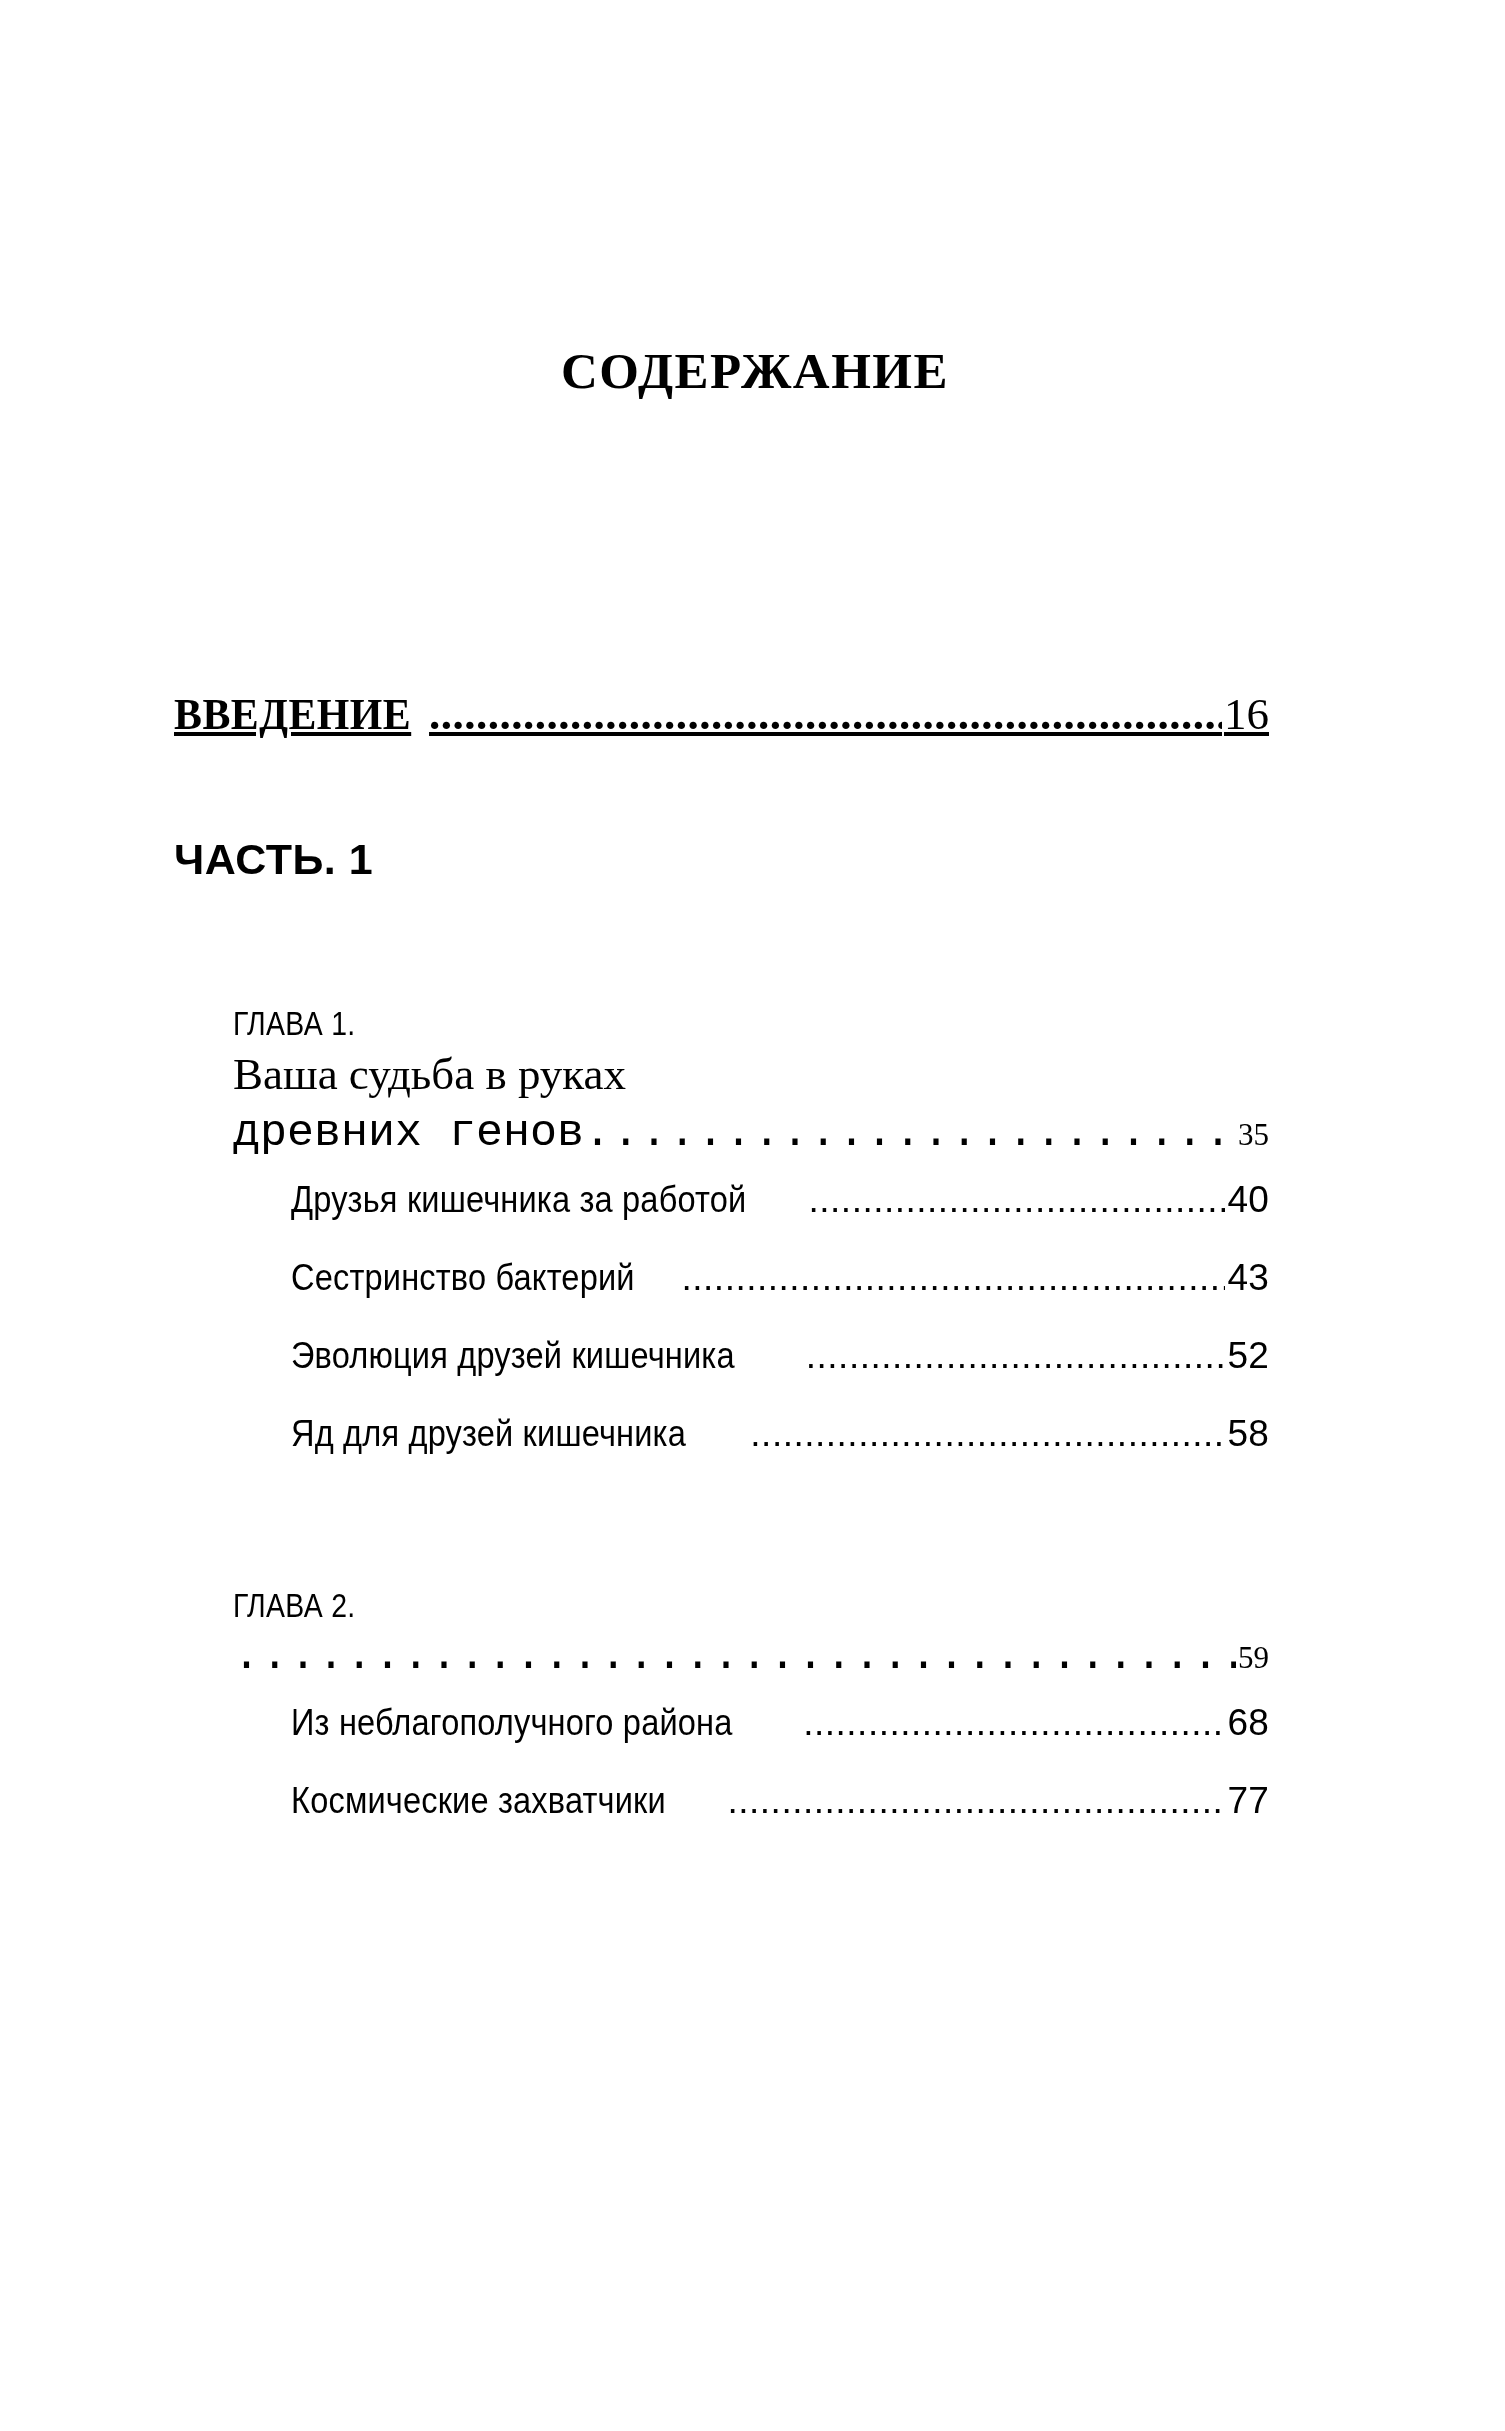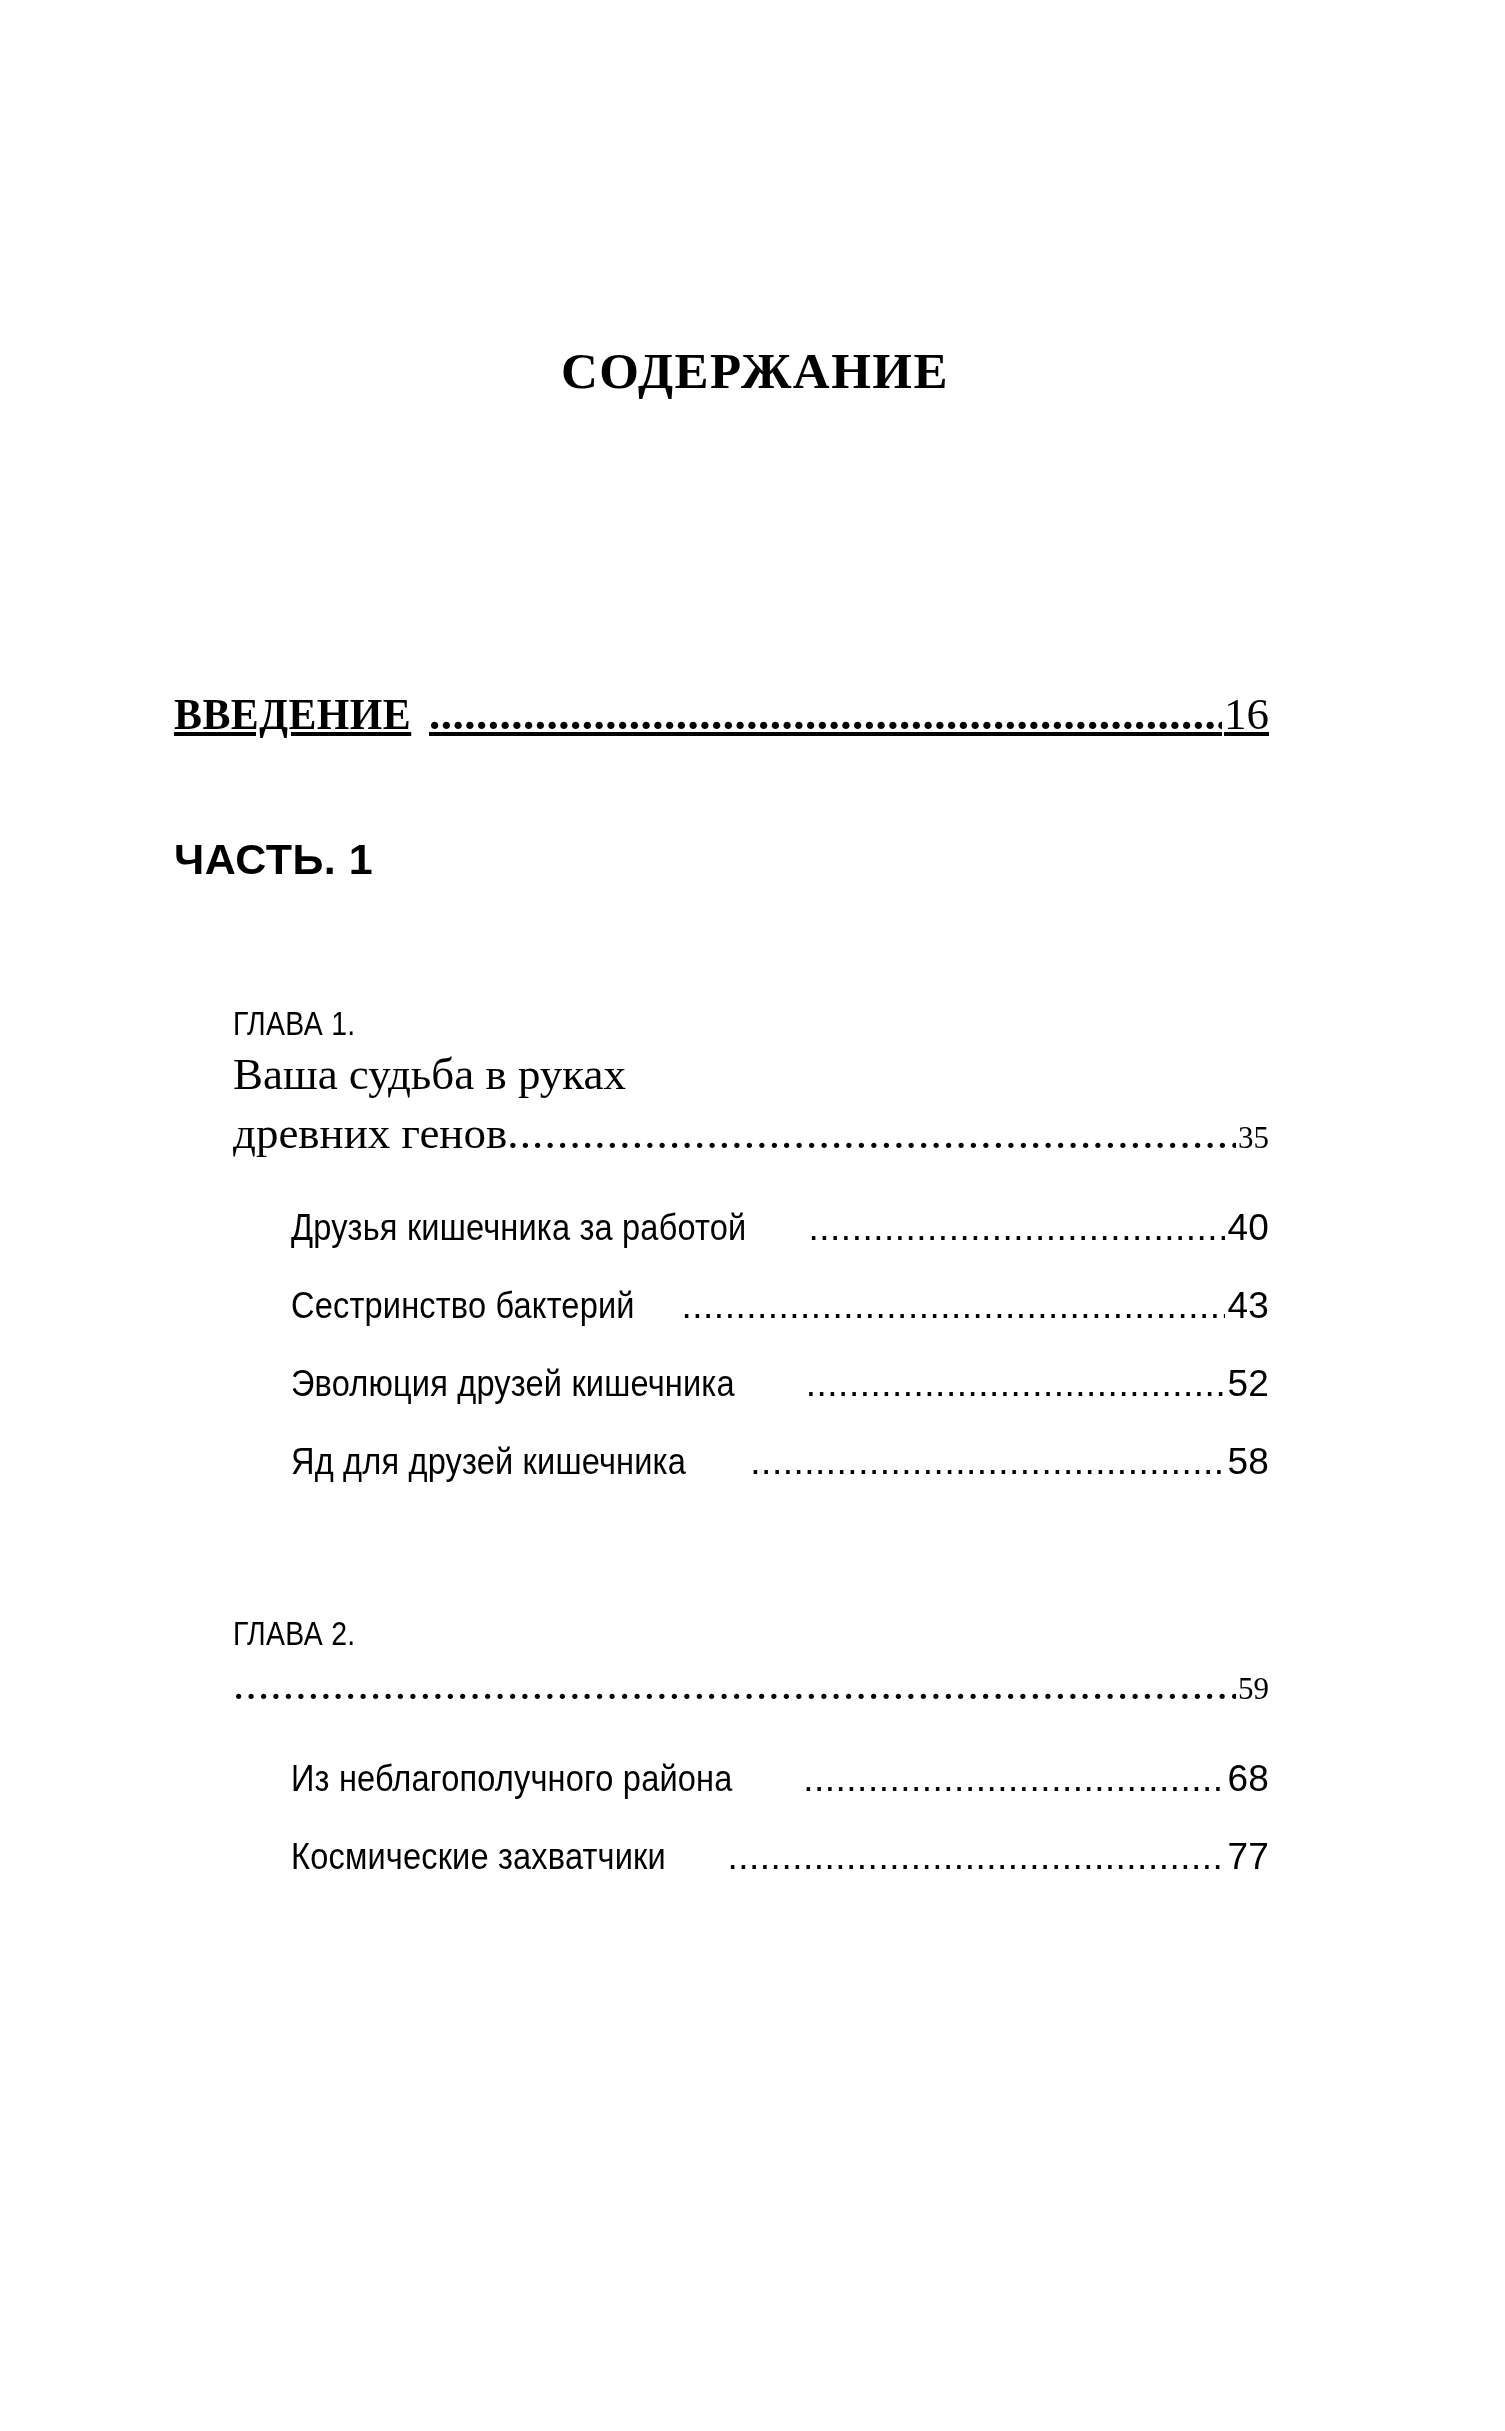--- a/index.html
+++ b/index.html
@@ -137,21 +137,21 @@
     font-family: "Liberation Sans Narrow", "Liberation Sans", "DejaVu Sans", sans-serif;
     font-weight: 400;
     font-size: 33px;
     line-height: 43px;
     letter-spacing: 0.4px;
     transform: scaleX(0.86);
     transform-origin: left center;
   }
   .chapter-title .label,
   .chapter-title .leader {
-    font-family: Liberation Serif, serif;
+    font-family: Liberation Mono, monospace;
     font-weight: 400;
     font-size: 45px;
     line-height: 59px;
   }
   .chapter-title .pageno {
     font-family: "Liberation Serif", "DejaVu Serif", serif;
     font-weight: 400;
     font-size: 31px;
     line-height: 59px;
   }
@@ -159,21 +159,21 @@
     font-family: "Liberation Serif", "DejaVu Serif", serif;
     font-weight: 400;
     font-size: 45px;
     line-height: 59px;
   }
 
   
   .sections {
     margin-left: 58px;  
     width: 978px;       
-    margin-top: 37px;
+    margin-top: 12px;
   }
   .sections .row {
     margin-top: 31px;
   }
   .sections .row:first-child { margin-top: 0; }
   .sections .row .label,
   .sections .row .leader,
   .sections .row .pageno {
     font-family: "Liberation Sans Narrow", "Liberation Sans", "DejaVu Sans", sans-serif;
     font-weight: 400;

